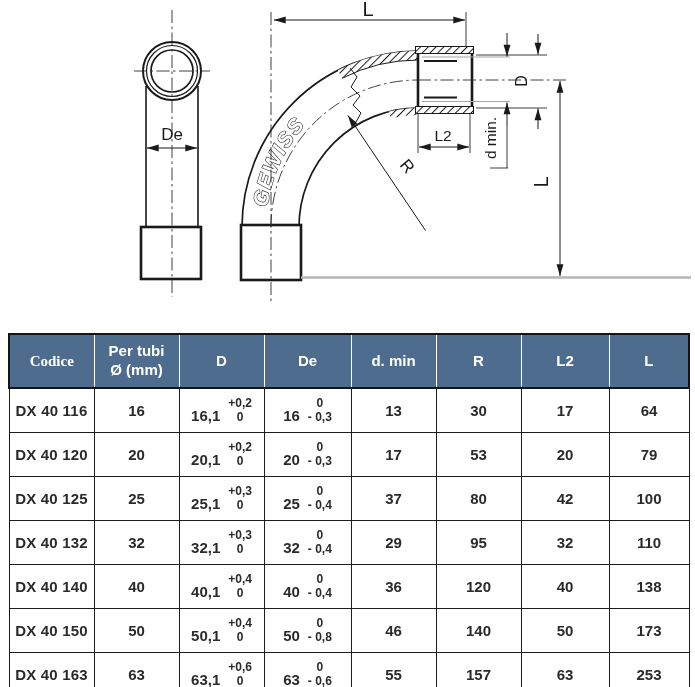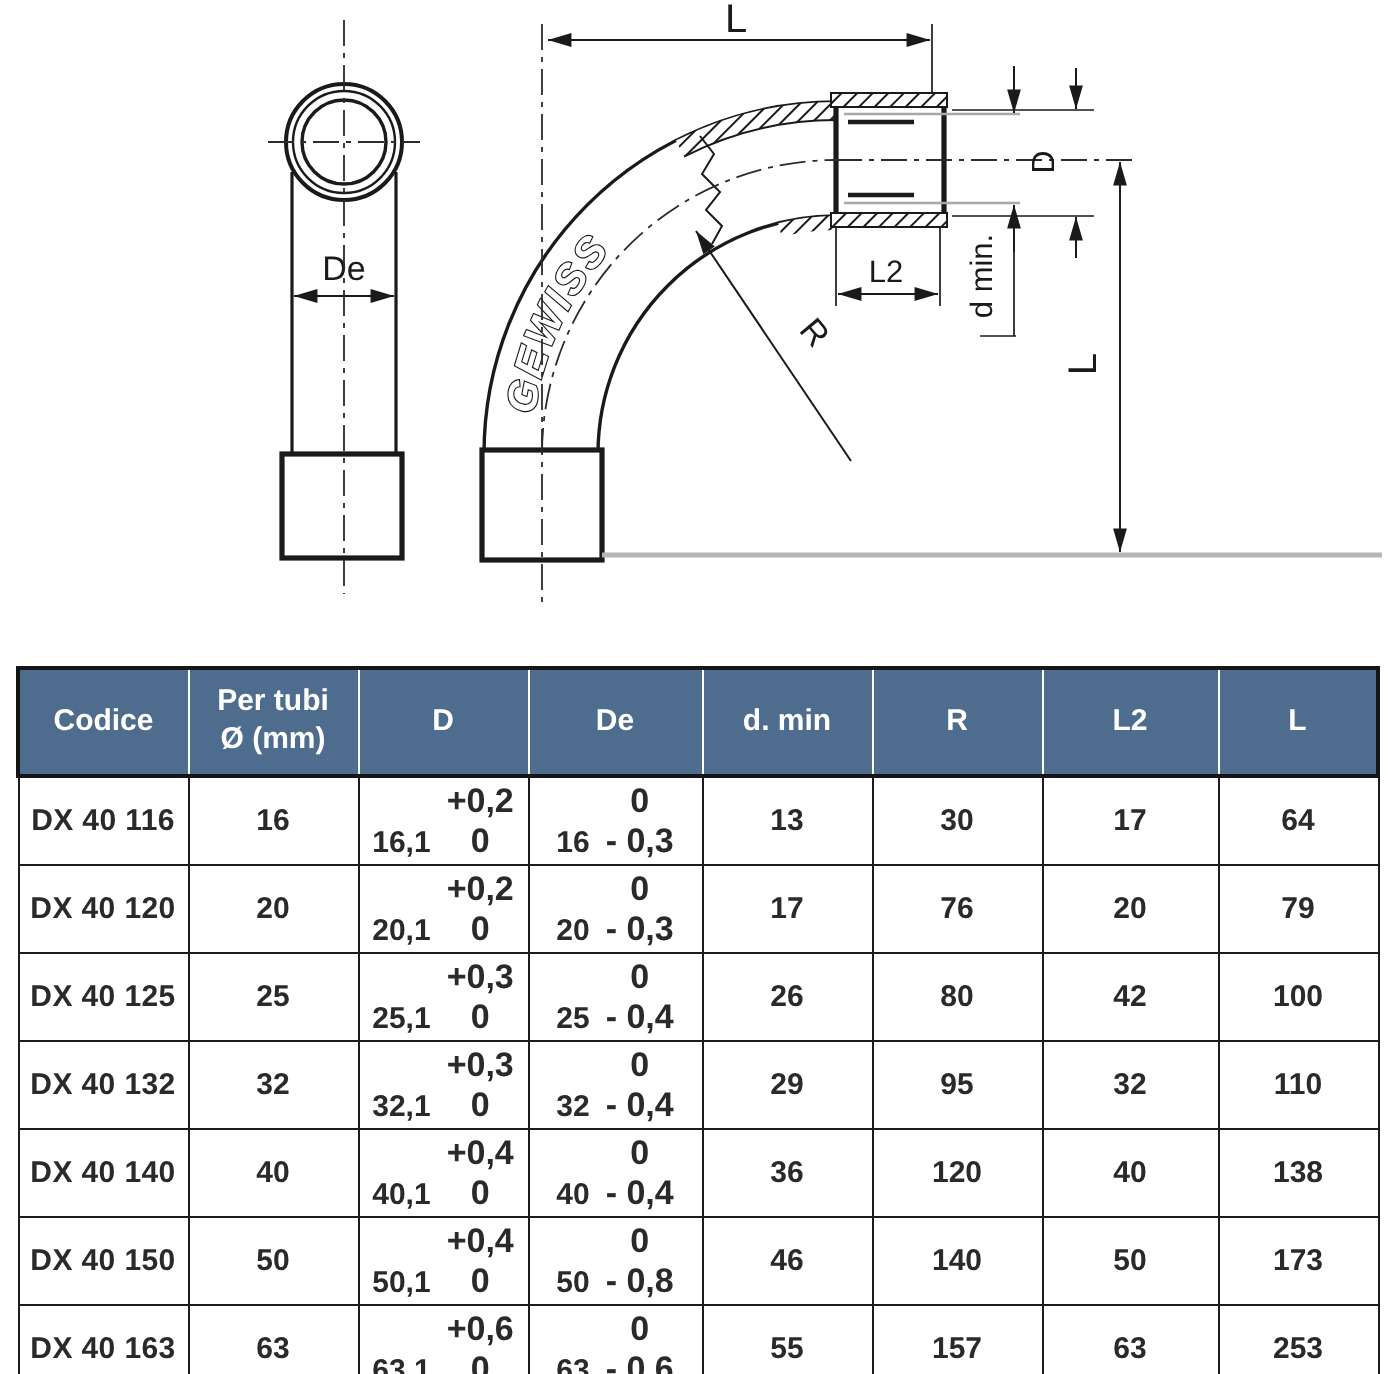--- a/index.html
+++ b/index.html
@@ -12,27 +12,27 @@
   .ext{stroke:#1a1a1a;stroke-width:0.85;fill:none;}
   .gray{stroke:#a8a8a8;stroke-width:1.2;fill:none;}
   .dimtxt{fill:#1a1a1a;font-family:"Liberation Sans",sans-serif;}
   
   #table-wrap{position:absolute;left:8px;top:333px;width:681px;}
   table{border-collapse:collapse;table-layout:fixed;width:680px;background:#fff;}
   table,th,td{border:1.5px solid #1c1c1c;}
   thead th{background:#4e6d8e;color:#fff;font-size:15px;font-weight:bold;height:52px;
            white-space:pre-line;line-height:1.25;border:1.6px solid #fff;
            border-top:2px solid #151515;border-bottom:2px solid #151515;padding:0;text-align:center;}
-  thead th:first-child{border-left:2px solid #151515;}
+  thead th:first-child{border-left:2px solid #151515;font-family:Liberation Serif, serif;}
   thead th:last-child{border-right:2px solid #151515;}
   tbody td{height:43px;text-align:center;vertical-align:middle;color:#2a2a2a;
            font-size:15px;font-weight:bold;padding:0;}
   td.codice{font-size:15px;letter-spacing:0.2px;}
   .vw{display:inline-flex;align-items:flex-end;justify-content:center;gap:8px;}
-  .tol{display:inline-flex;flex-direction:column;font-size:17px;line-height:1.12;
+  .tol{display:inline-flex;flex-direction:column;font-size:12px;line-height:1.12;
        font-weight:bold;text-align:center;}
   col.c1{width:85px}col.c2{width:85px}col.c3{width:85px}col.c4{width:87px}
   col.c5{width:85px}col.c6{width:85px}col.c7{width:88px}col.c8{width:80px}
 </style>
 </head>
 <body>
 
 <div id="page">
 
   <svg id="drawing" viewBox="0 0 695 333" xmlns="http://www.w3.org/2000/svg">
@@ -181,42 +181,42 @@
                 </span>
               </span></td>
             <td><span class="vw">
                 <span>20</span>
                 <span class="tol">
                   <span>0</span>
                   <span>- 0,3</span>
                 </span>
               </span></td>
             <td>17</td>
-            <td>76</td>
+            <td>53</td>
             <td>20</td>
             <td>79</td>
           </tr>
           <tr>
             <td class="codice">DX 40 125</td>
             <td>25</td>
             <td><span class="vw">
                 <span>25,1</span>
                 <span class="tol">
                   <span>+0,3</span>
                   <span>0</span>
                 </span>
               </span></td>
             <td><span class="vw">
                 <span>25</span>
                 <span class="tol">
                   <span>0</span>
                   <span>- 0,4</span>
                 </span>
               </span></td>
-            <td>26</td>
+            <td>37</td>
             <td>80</td>
             <td>42</td>
             <td>100</td>
           </tr>
           <tr>
             <td class="codice">DX 40 132</td>
             <td>32</td>
             <td><span class="vw">
                 <span>32,1</span>
                 <span class="tol">

